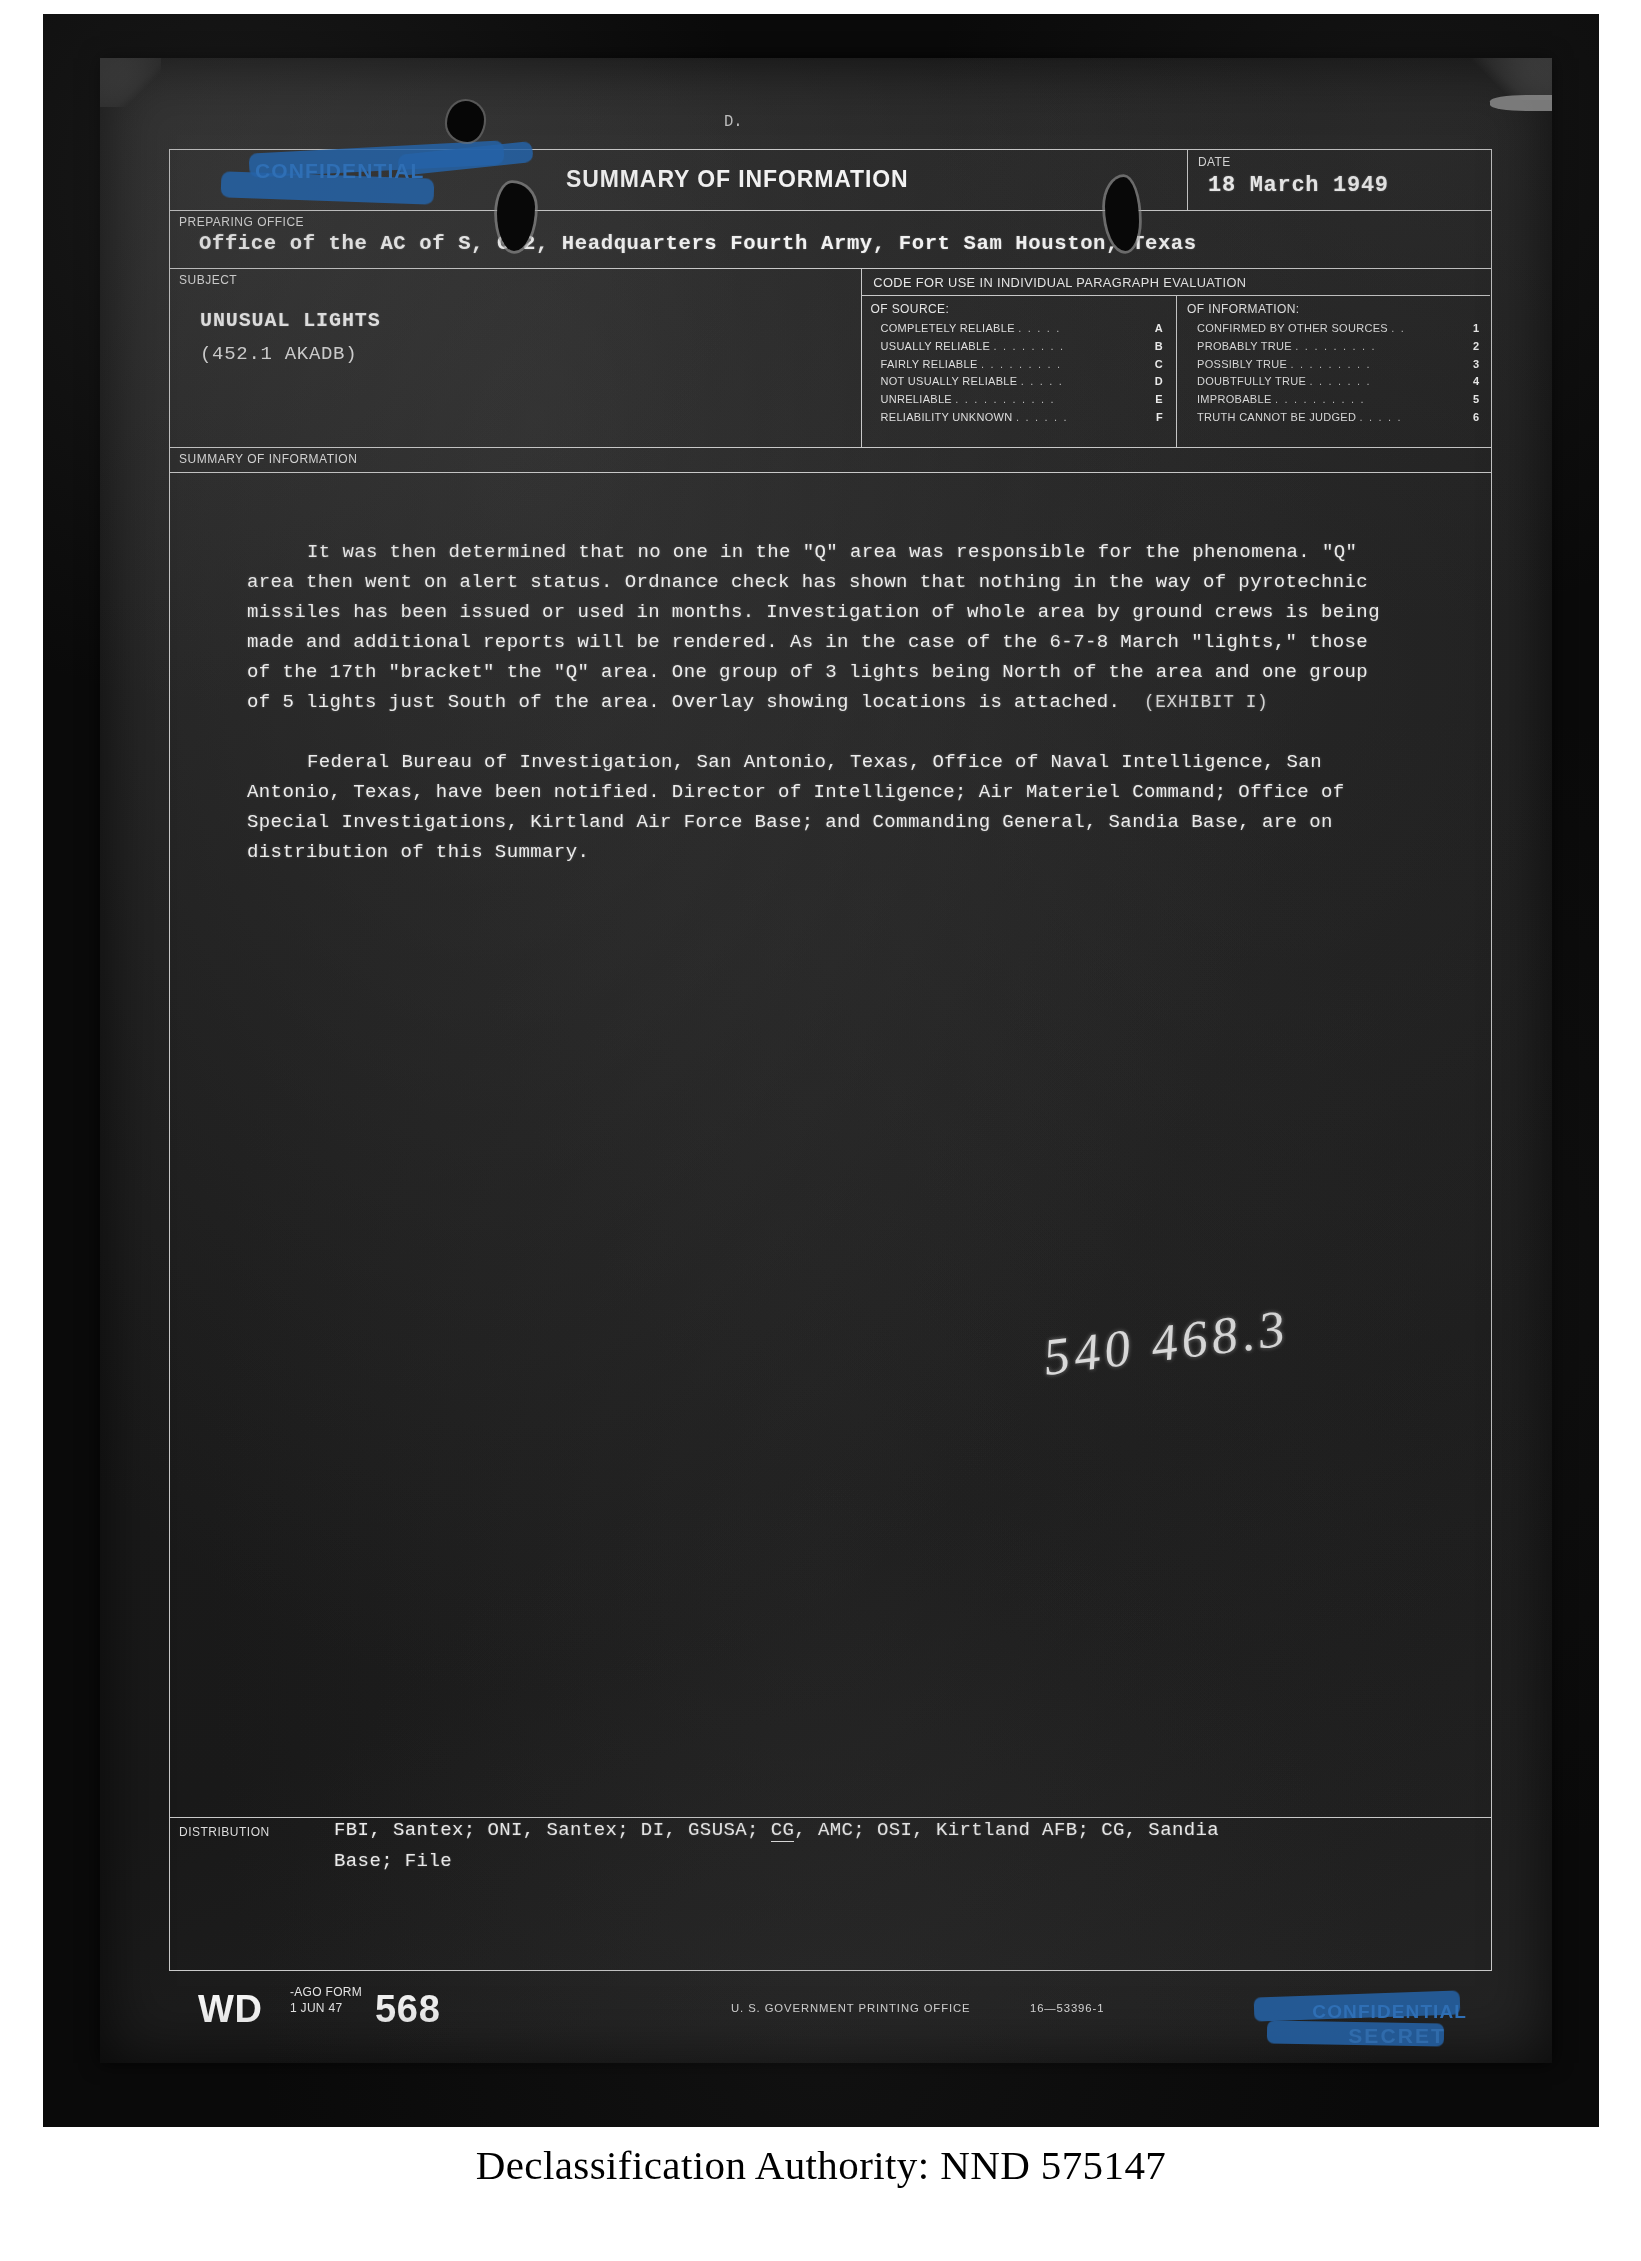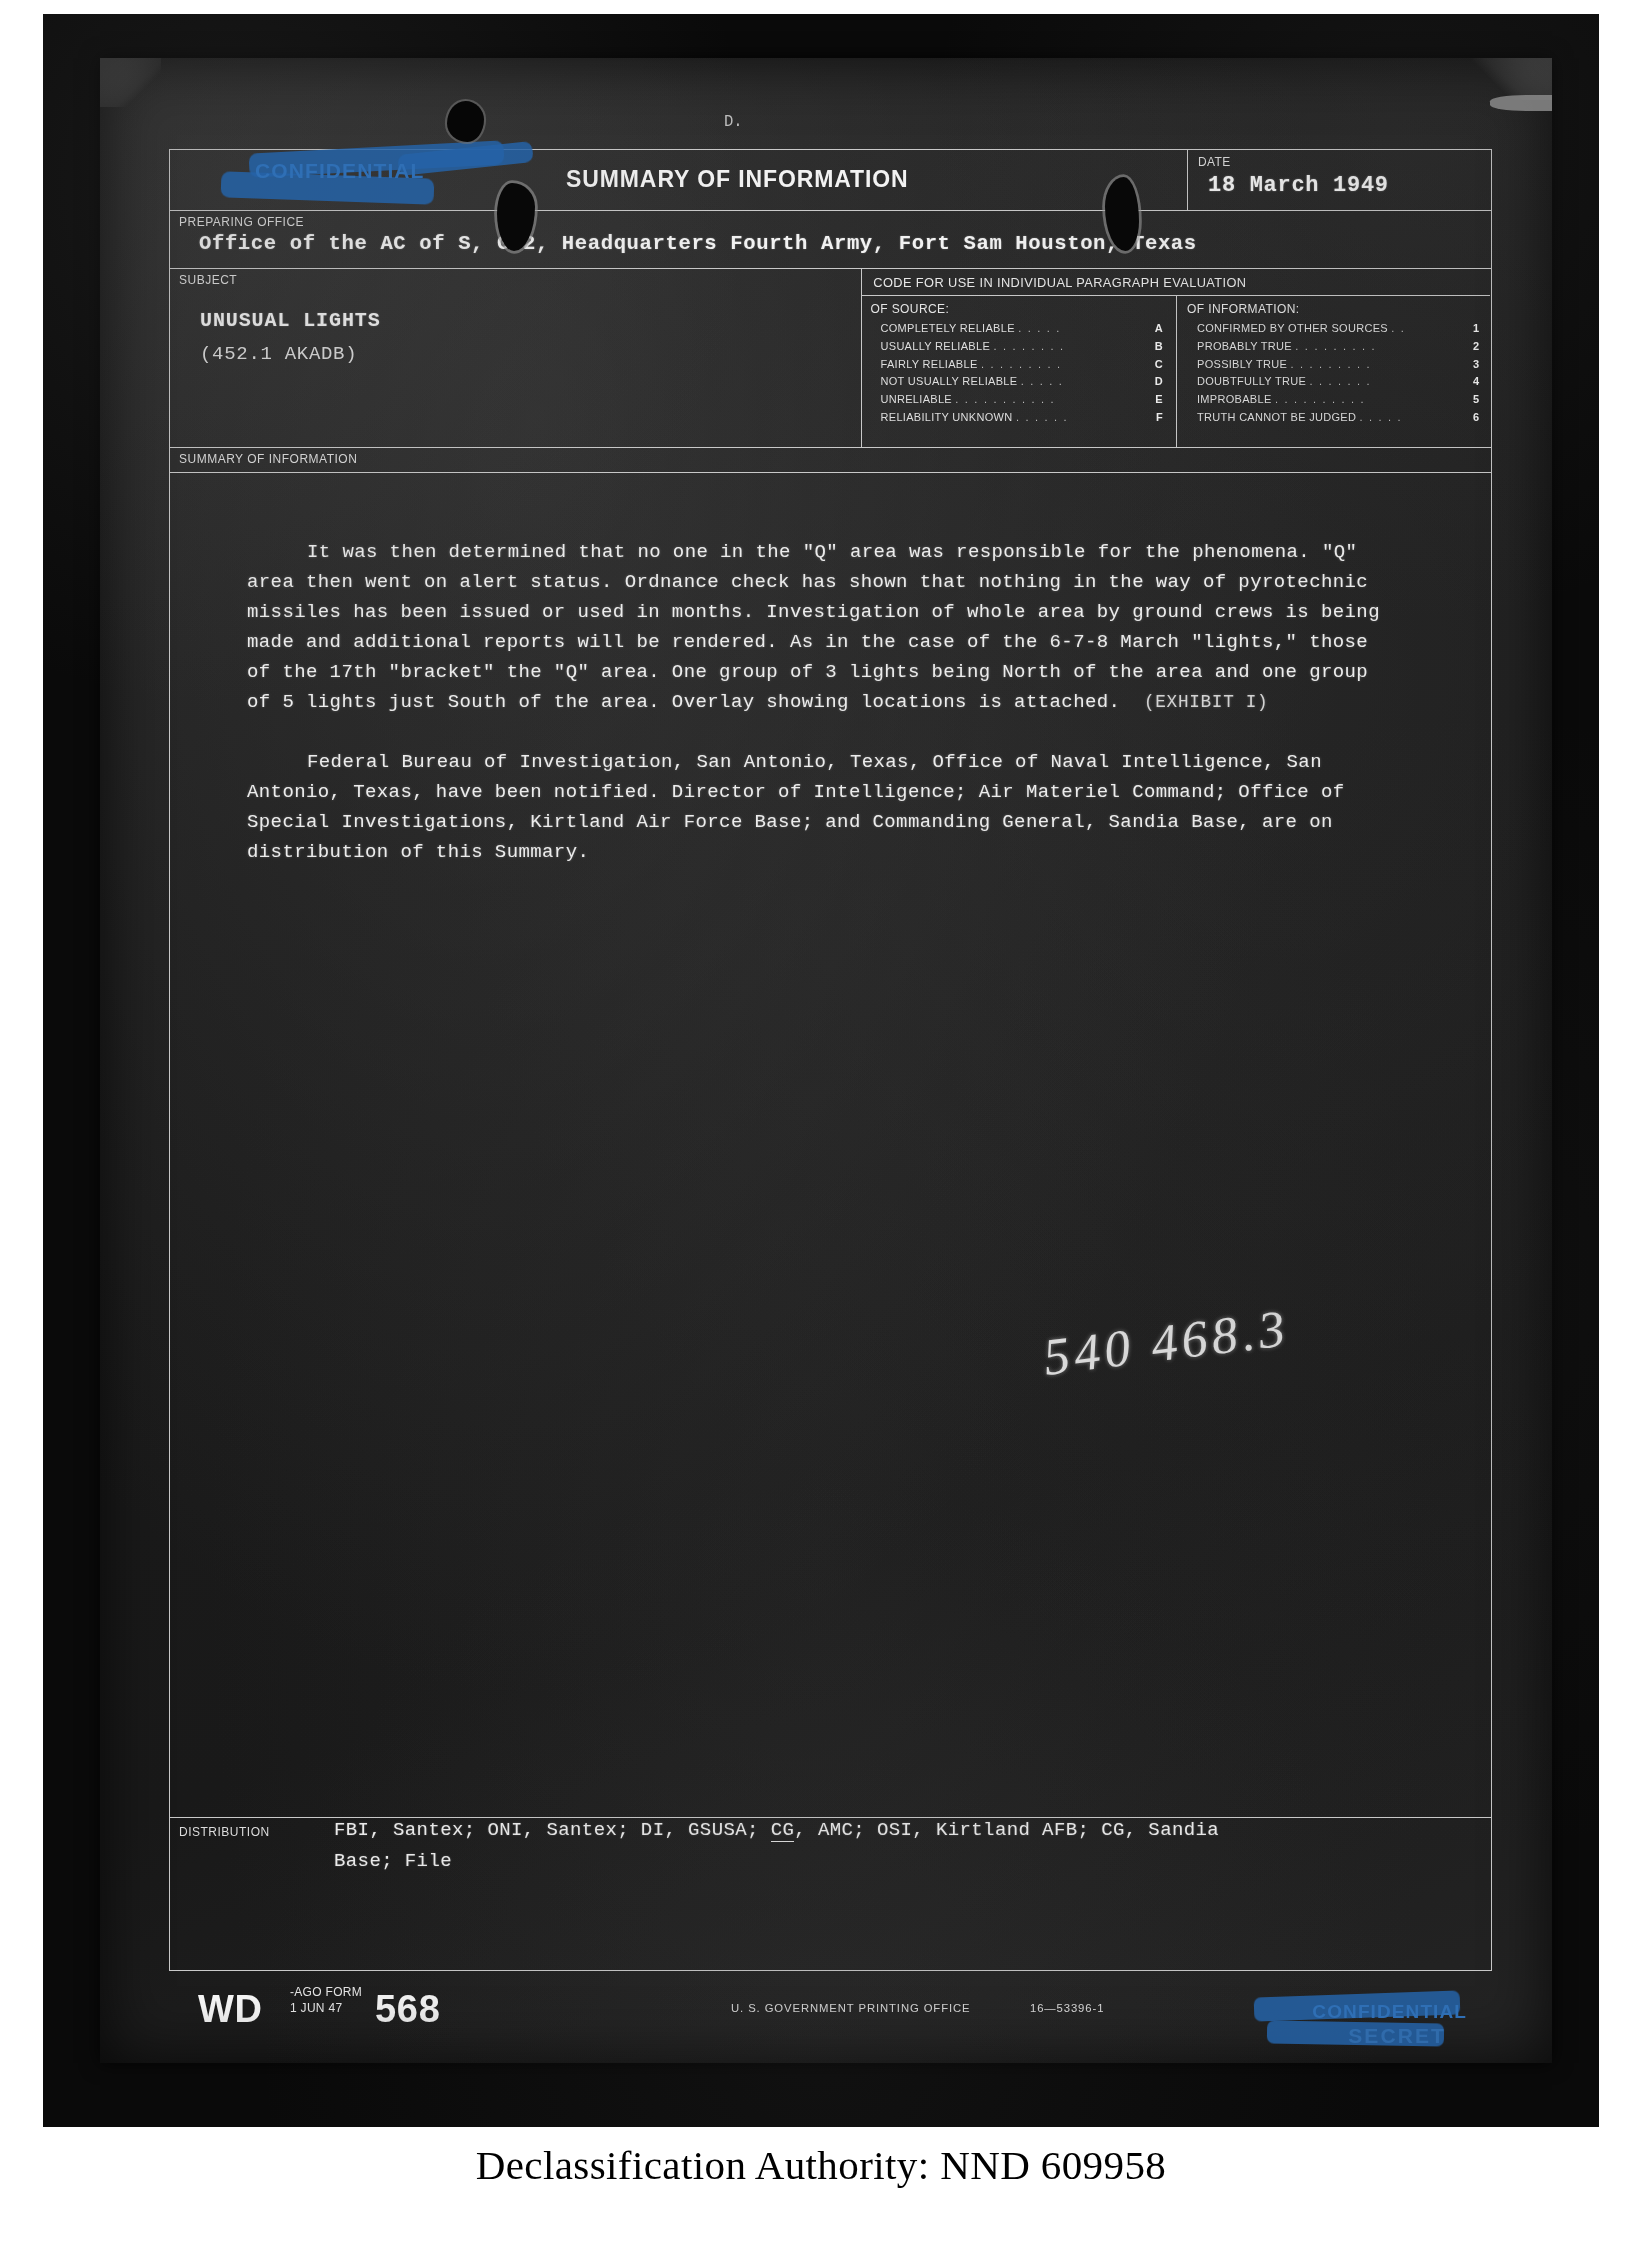--- a/index.html
+++ b/index.html
@@ -712,16 +712,16 @@
       <div class="stamp-bottom">CONFIDENTIAL</div>
 
       <div class="punch punch-hole-top"></div>
       <div class="punch tear-a"></div>
       <div class="punch tear-b"></div>
       <div class="punch edge-nick-1"></div>
 
     </div>
   </div>
 
-  <div class="caption">Declassification Authority: NND 609958</div>
+  <div class="caption">Declassification Authority: NND 575147</div>
 
 </div>
 
 
 </body></html>

